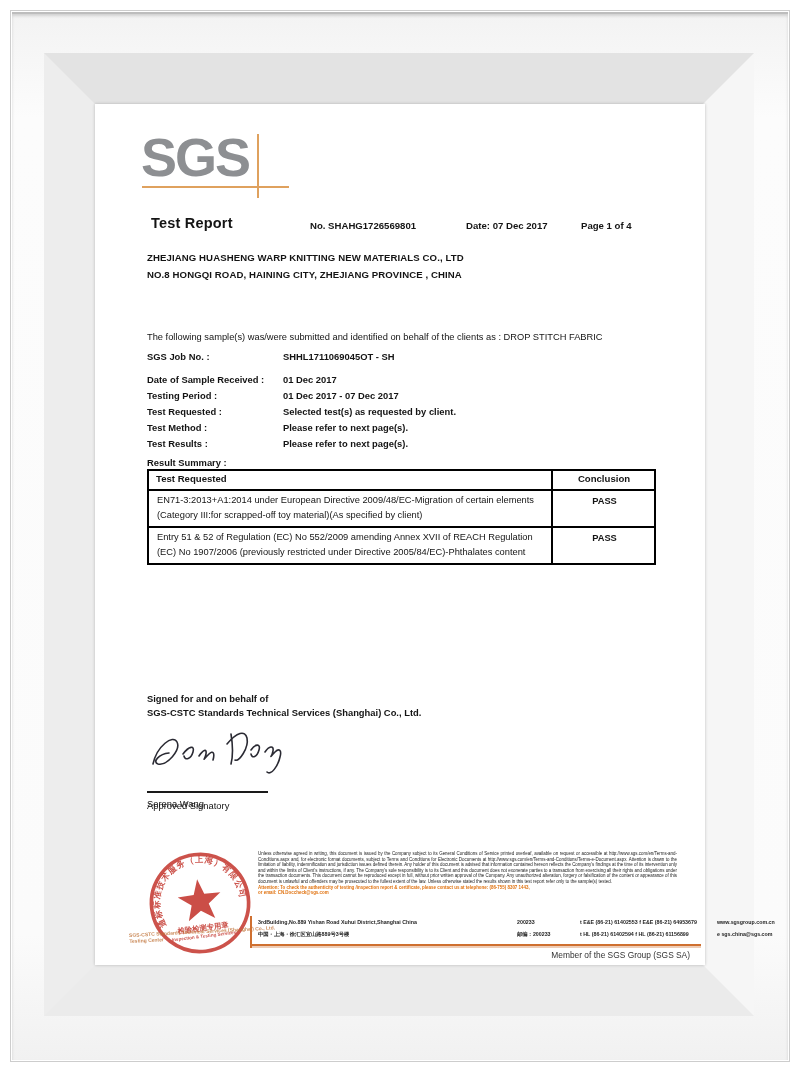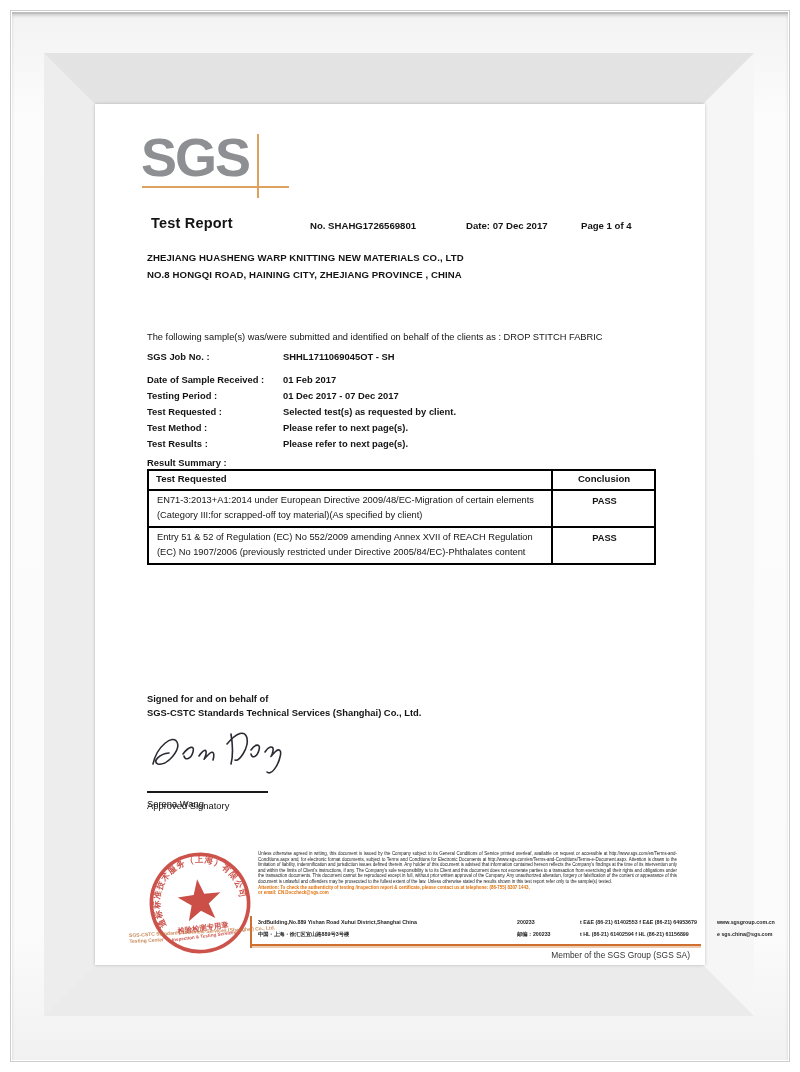--- a/index.html
+++ b/index.html
@@ -85,21 +85,21 @@
 
     <div class="abs intro" style="left:52px;top:228px;">The following sample(s) was/were submitted and identified on behalf of the clients as : DROP STITCH FABRIC</div>
 
     <div class="abs" style="left:52px;top:0;width:520px;">
       <div class="frow" style="top:247px;">
         <span class="flabel">SGS Job No. :</span>
         <span class="val">SHHL1711069045OT - SH</span>
       </div>
       <div class="frow" style="top:270px;">
         <span class="flabel">Date of Sample Received :</span>
-        <span class="val">01 Feb 2017</span>
+        <span class="val">01 Dec 2017</span>
       </div>
       <div class="frow" style="top:286px;">
         <span class="flabel">Testing Period :</span>
         <span class="val">01 Dec 2017 - 07 Dec 2017</span>
       </div>
       <div class="frow" style="top:302px;text-align:center;">
         <span class="flabel">Test Requested :</span>
         <span class="val">Selected test(s) as requested by client.</span>
       </div>
       <div class="frow" style="top:318px;">

